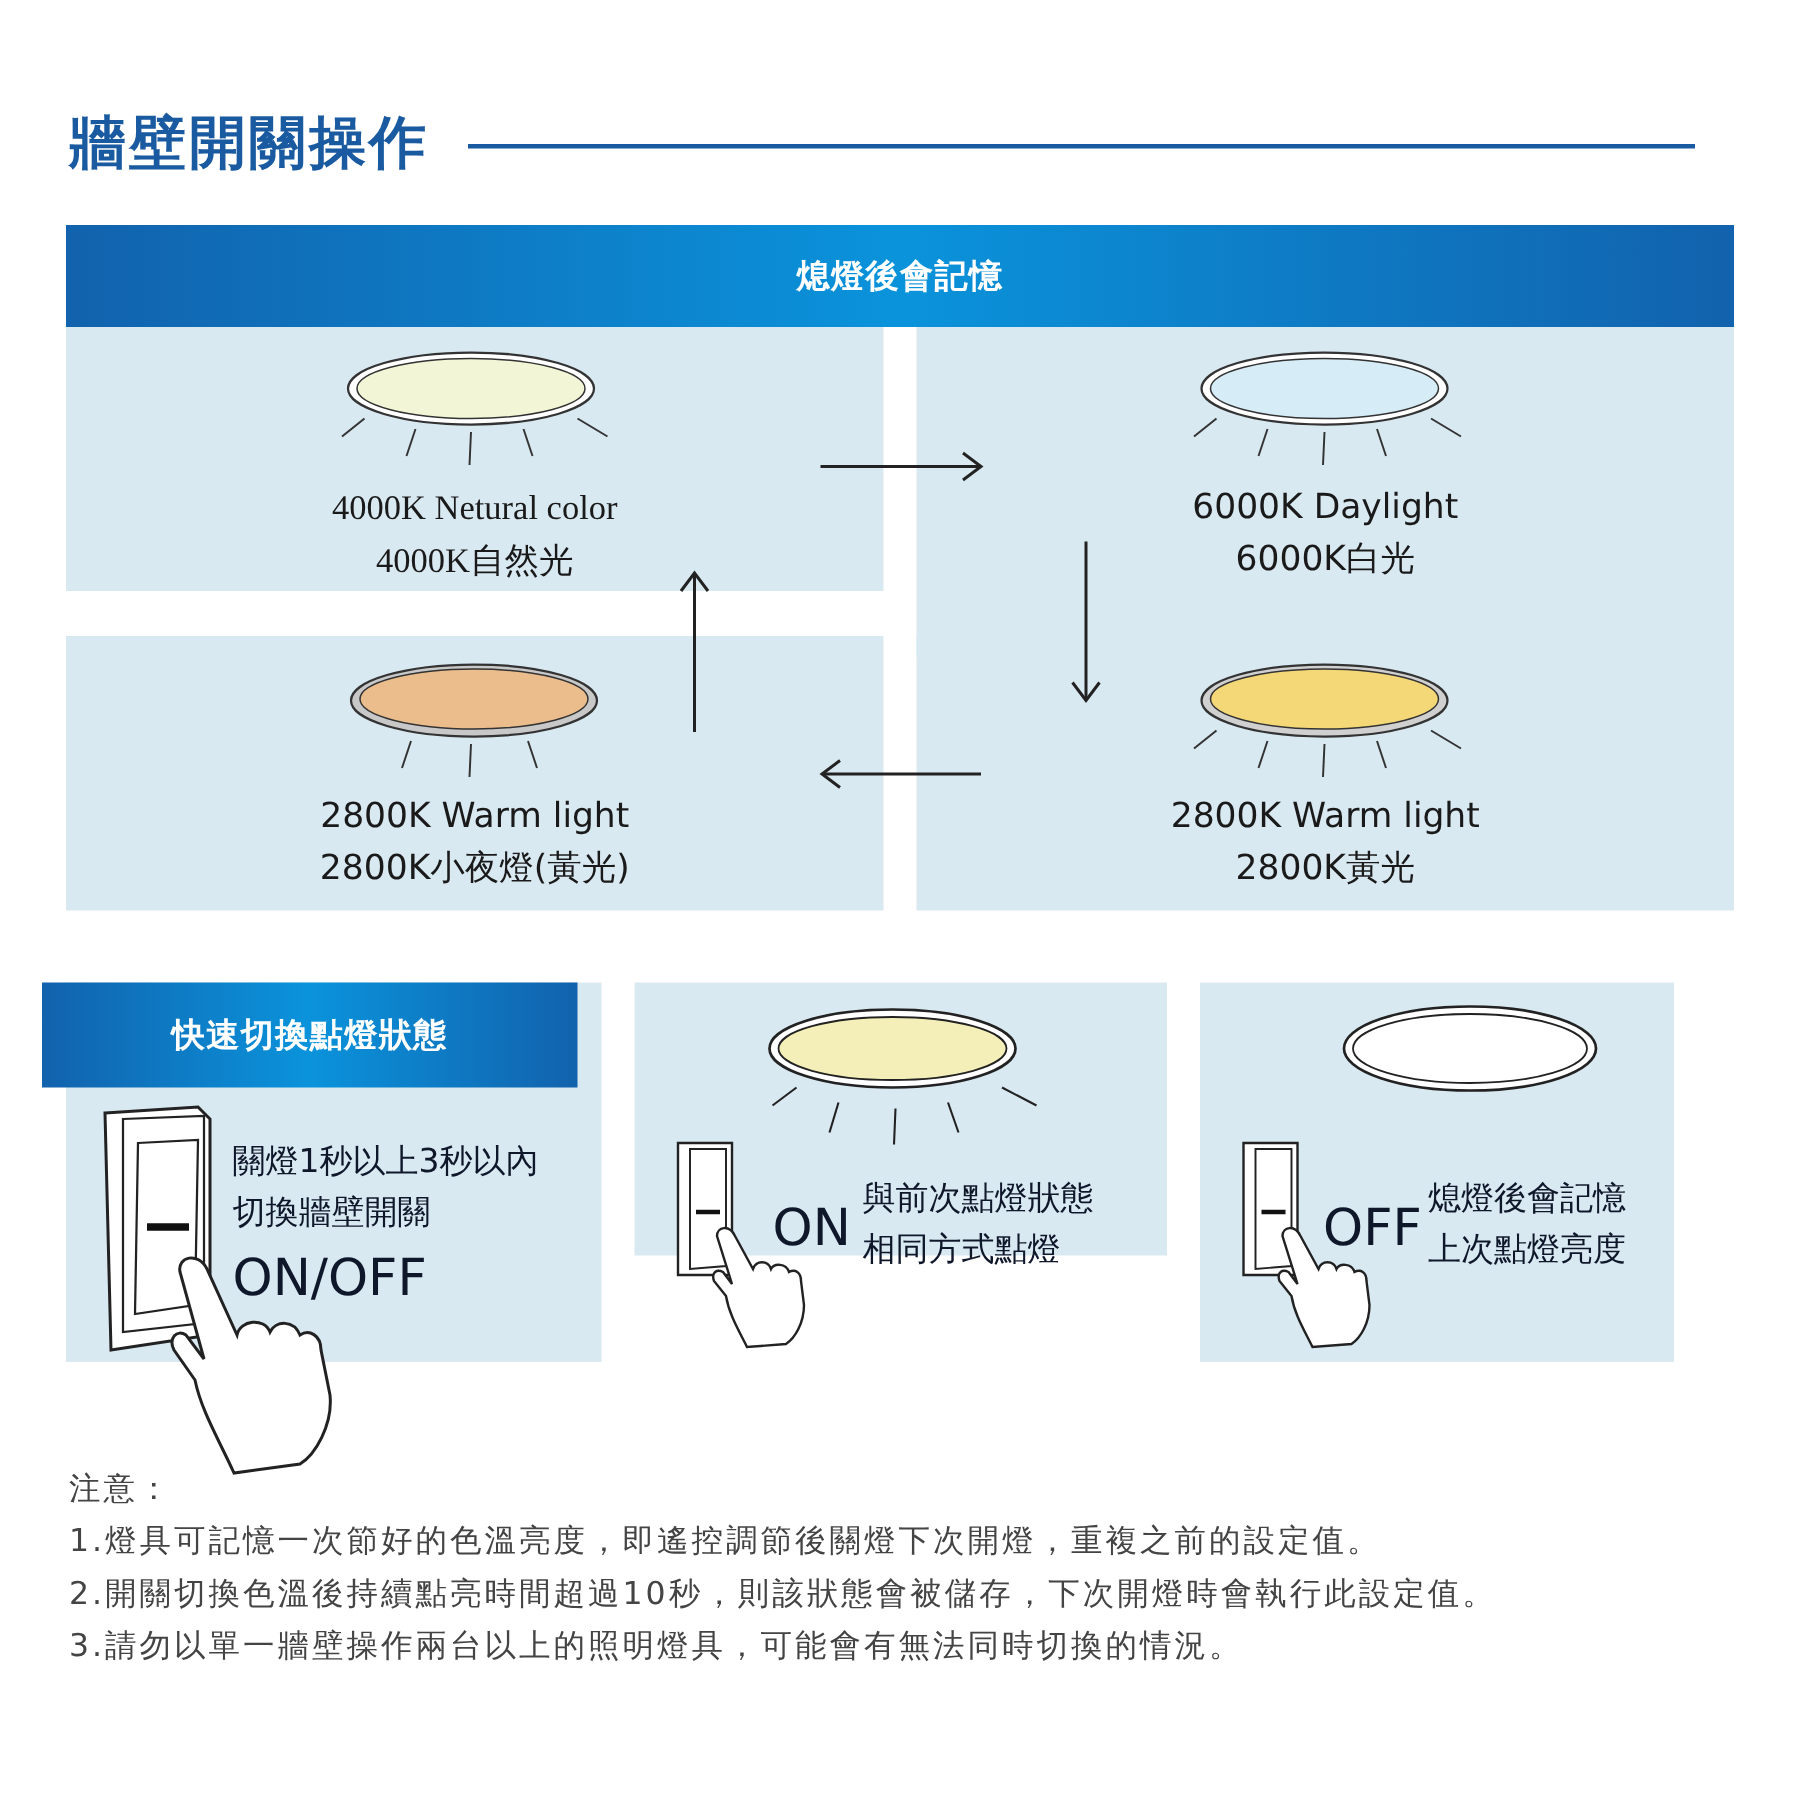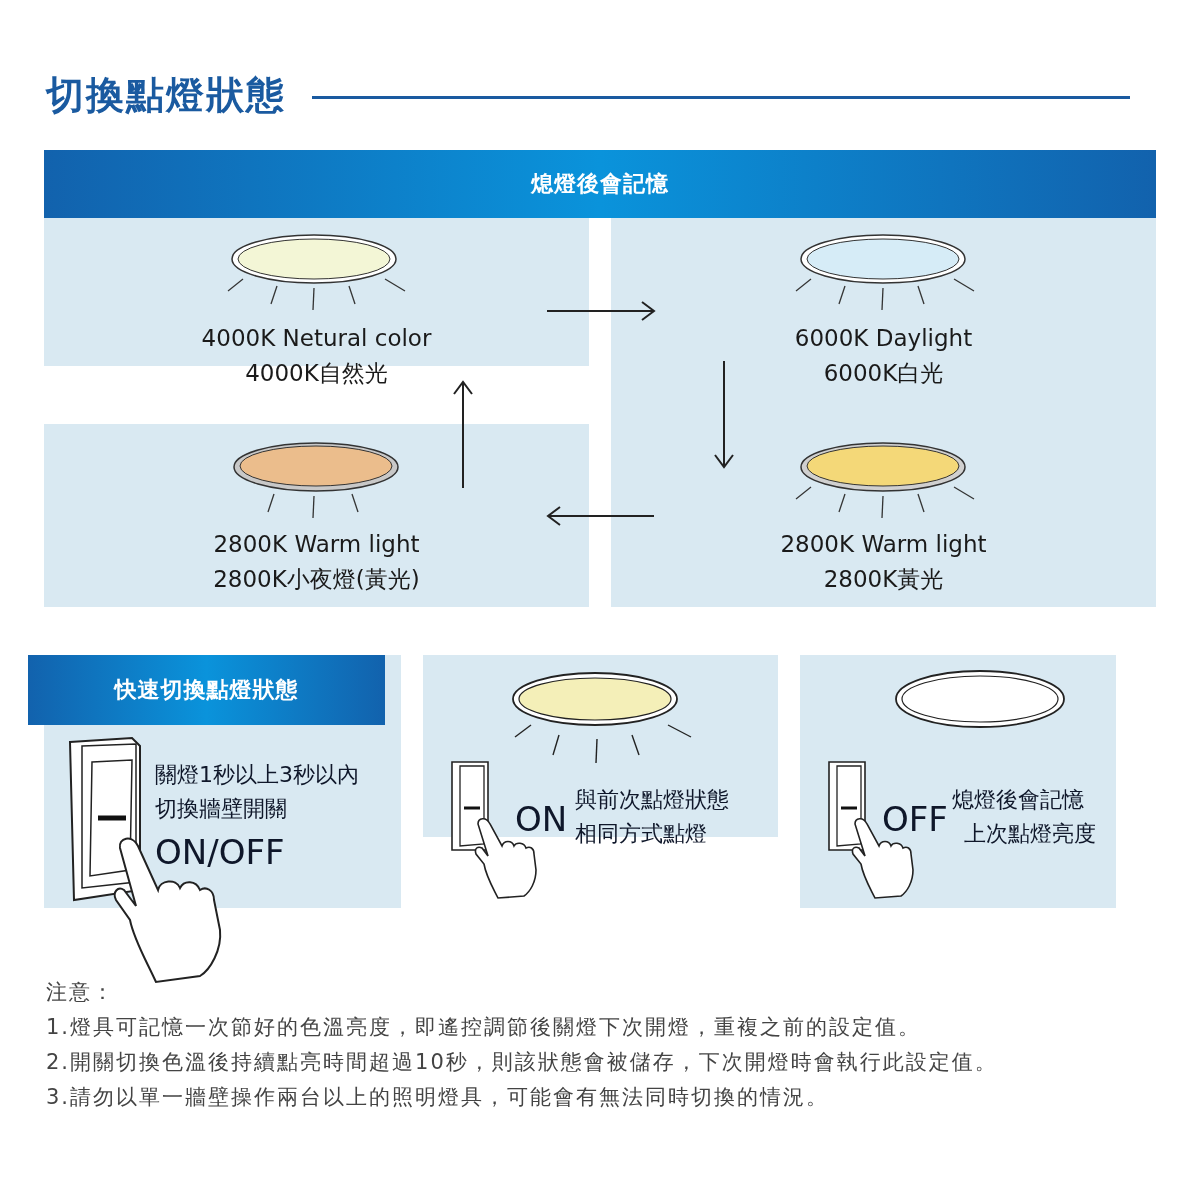--- a/index.html
+++ b/index.html
@@ -17,26 +17,26 @@
   #q-banner { left:28px; top:655px; width:357px; height:70px; font-size:22px; letter-spacing:1px;
               background:linear-gradient(90deg,#1262ad 0%,#0a93db 50%,#1262ad 100%); }
   .side-text { position:absolute; font-size:22px; line-height:34px; color:#0f172a; }
   .big { font-size:34px; line-height:40px; }
   #notes { left:46px; top:975px; font-size:21px; line-height:35px; font-weight:normal; color:#444; letter-spacing:2px; }
   #notes div { white-space:nowrap; }
 </style>
 </head>
 <body>
 
-<div id="title" class="abs">切換點燈狀態</div>
+<div id="title" class="abs">牆壁開關操作</div>
 <div id="title-rule" class="abs"></div>
 
 <div id="top-banner" class="abs banner">熄燈後會記憶</div>
 
-<div class="abs panel" style="left:44px;top:218px;width:545px;height:148px;">
+<div class="abs panel" style="left:44px;top:218px;width:545px;height:176px;font-family:Liberation Serif, serif;">
   <svg style="left:0;top:0;width:545px;height:184px">
     <ellipse cx="270" cy="41" rx="82" ry="24" fill="#fff" stroke="#333" stroke-width="1.5"></ellipse>
     <ellipse class="lamp-fill" cx="270" cy="41" rx="76" ry="20" fill="#f3f6d6" stroke="#333" stroke-width="1"></ellipse>
     <g stroke="#333" stroke-width="1.3">
         <line x1="199" y1="61" x2="184" y2="73"></line>
         <line x1="233" y1="68" x2="227" y2="86"></line>
         <line x1="270" y1="70" x2="269" y2="92"></line>
         <line x1="305" y1="68" x2="311" y2="86"></line>
         <line x1="341" y1="61" x2="361" y2="73"></line>
       </g>
@@ -154,21 +154,21 @@
     <ellipse cx="180" cy="44" rx="78" ry="23" fill="#fff" stroke="#222" stroke-width="1.2"></ellipse>
   </svg>
   <svg style="left:25px;top:105px;width:120px;height:150px">
     <path d="M4 2 L40 2 L40 90 L4 90 Z" fill="#fff" stroke="#222" stroke-width="1.6"></path>
     <path d="M12 6 L36 6 L36 84 L12 86 Z" fill="#fff" stroke="#222" stroke-width="1.3"></path>
     <line x1="16" y1="48" x2="32" y2="48" stroke="#111" stroke-width="3"></line>
     <path d="M30 64 C30 58,38 56,42 64 L54 86 C56 80,64 80,66 86 C68 82,76 82,78 88 C82 86,86 88,86 94 L88 110 C88 122,82 132,76 136 L50 138 C44 126,38 116,36 104 L28 94 C26 88,30 86,34 88 L40 96 Z" fill="#fff" stroke="#222" stroke-width="1.6"></path>
   </svg>
   <div class="side-text big" style="left:82px;top:144px">OFF</div>
   <div class="side-text" style="left:152px;top:128px">熄燈後會記憶</div>
-  <div class="side-text" style="left:164px;top:162px">上次點燈亮度</div>
+  <div class="side-text" style="left:152px;top:162px">上次點燈亮度</div>
 </div>
 
 <div id="notes" class="abs">
   <div>注意：</div>
   <div>1.燈具可記憶一次節好的色溫亮度，即遙控調節後關燈下次開燈，重複之前的設定值。</div>
   <div>2.開關切換色溫後持續點亮時間超過10秒，則該狀態會被儲存，下次開燈時會執行此設定值。</div>
   <div>3.請勿以單一牆壁操作兩台以上的照明燈具，可能會有無法同時切換的情況。</div>
 </div>
 
 </body></html>

